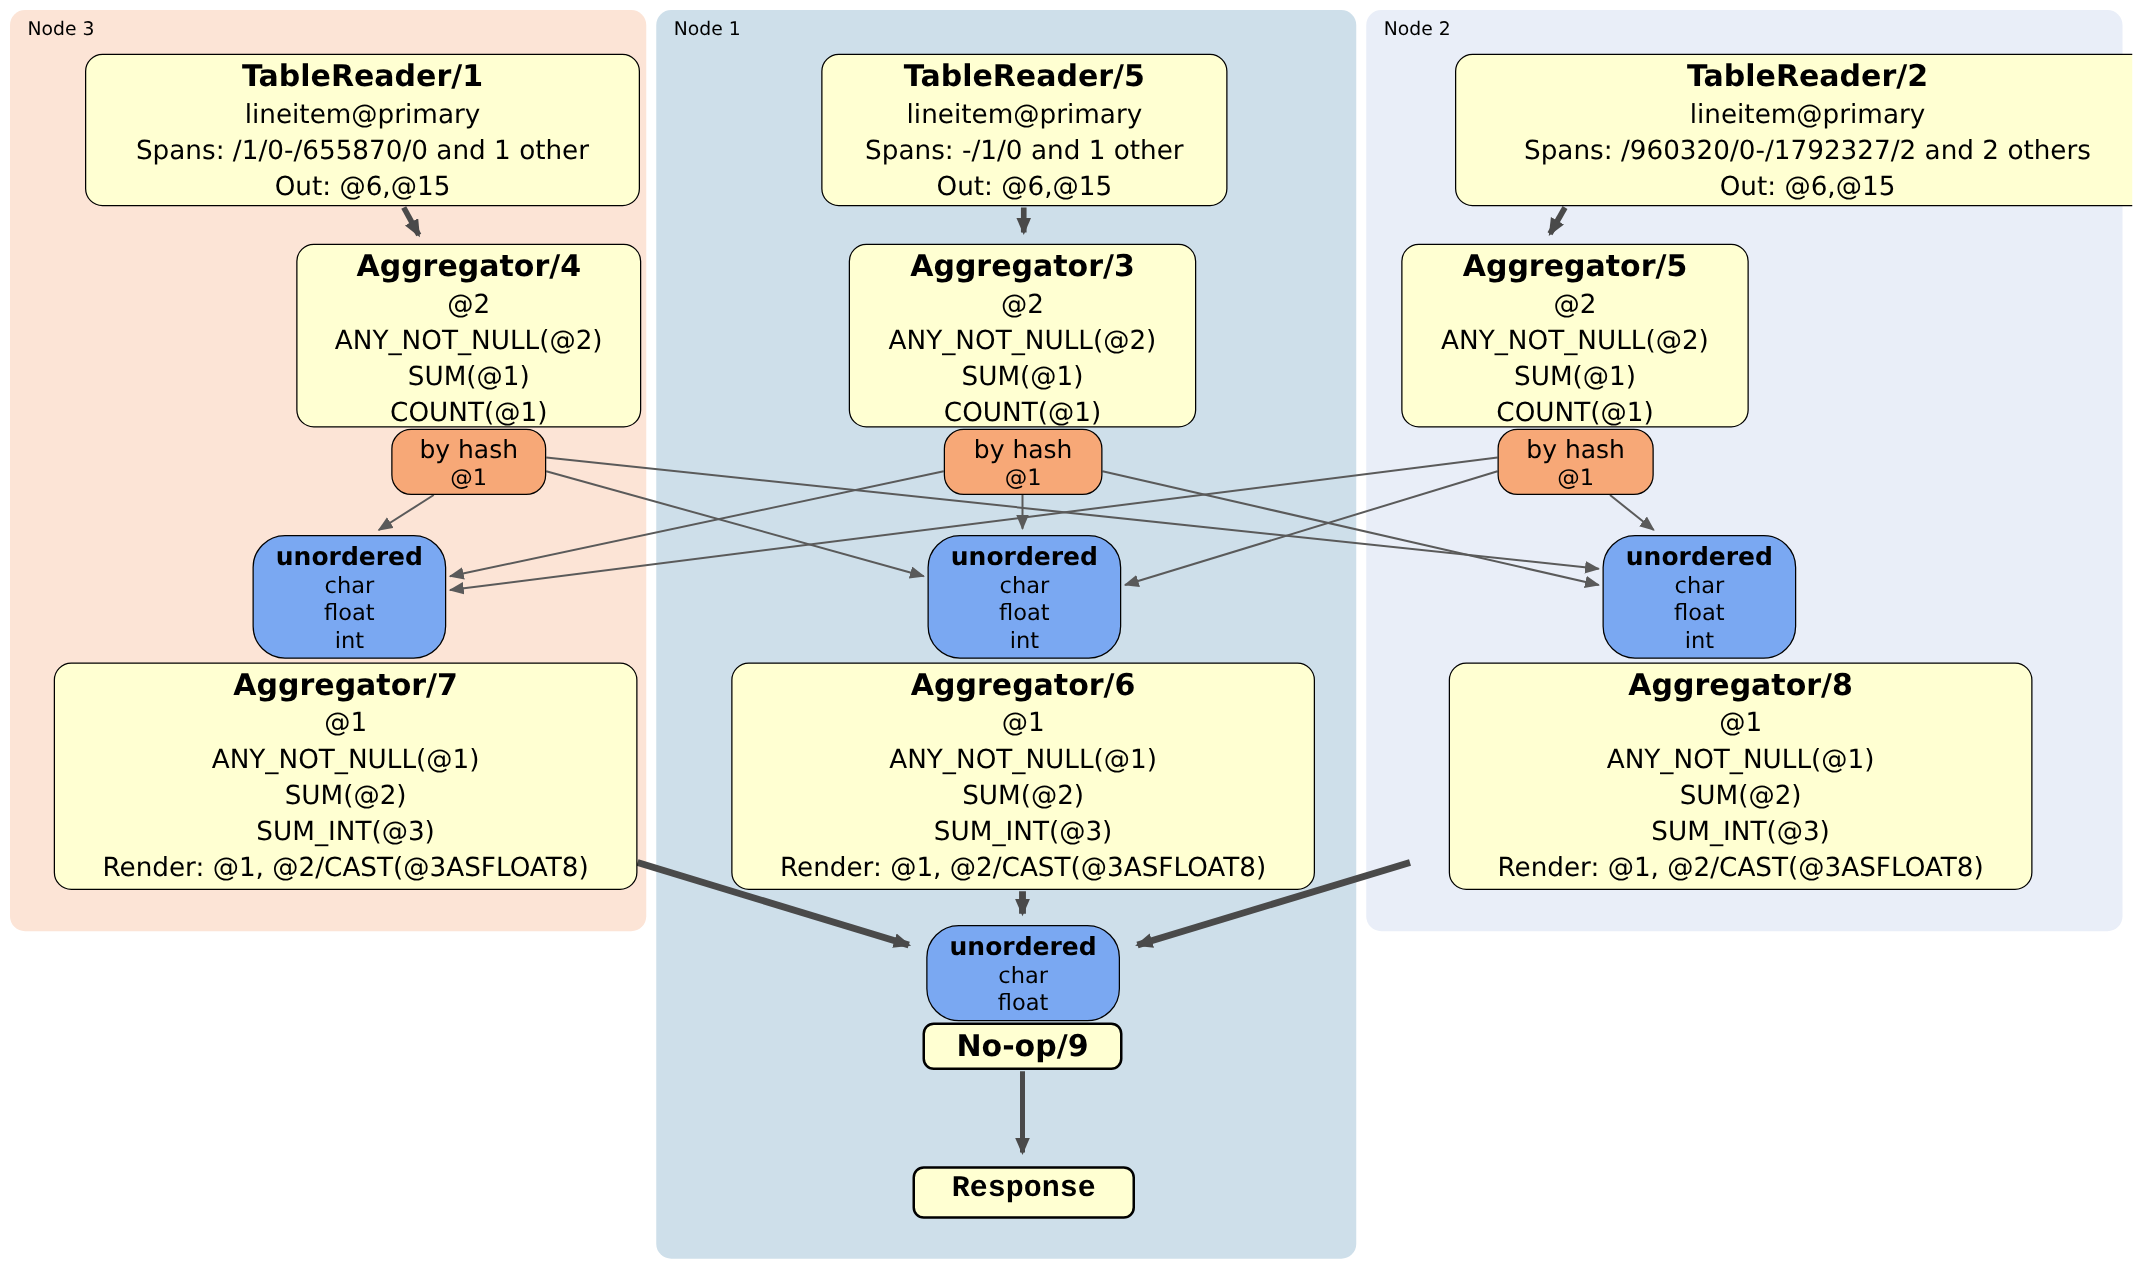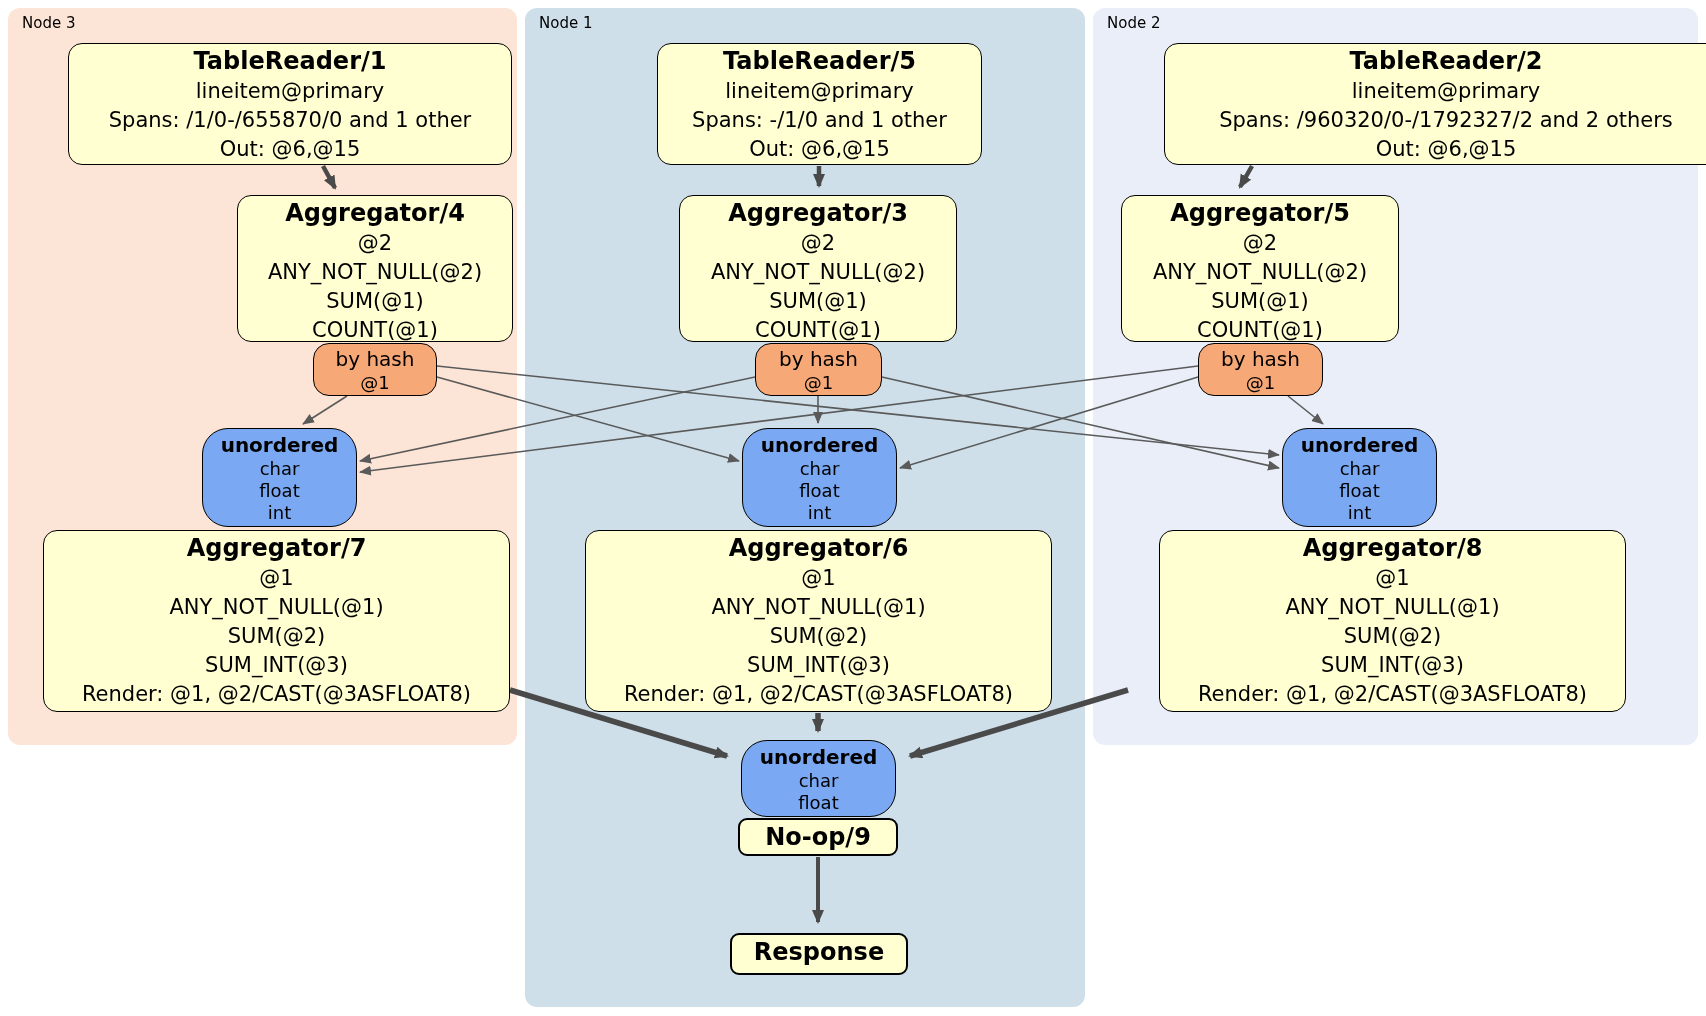--- a/index.html
+++ b/index.html
@@ -127,21 +127,21 @@
       <div>Render: @1, @2/CAST(@3ASFLOAT8)</div>
     </div>
   <div class="box sync" style="left:741px;top:740px;width:155px;height:77px;">
     <div class="title">unordered</div>
   <div>char</div>
       <div>float</div>
     </div>
   <div class="box label-box" style="left:738px;top:818px;width:160px;height:38px;">
     <div class="title">No-op/9</div>
   </div>
-  <div class="box label-box" style="left:730px;top:933px;width:178px;height:42px;">
+  <div class="box label-box" style="left:730px;top:933px;width:178px;height:42px;font-family:Liberation Mono, monospace;">
     <div class="title">Response</div>
   </div>
 
   <div class="box proc" style="left:1164px;top:43px;width:564px;height:122px;text-align:center;">
     <div class="title">TableReader/2</div>
   <div>lineitem@primary</div>
       <div>Spans: /960320/0-/1792327/2 and 2 others</div>
       <div>Out: @6,@15</div>
     </div>
   <div class="box proc" style="left:1121px;top:195px;width:278px;height:147px;">

